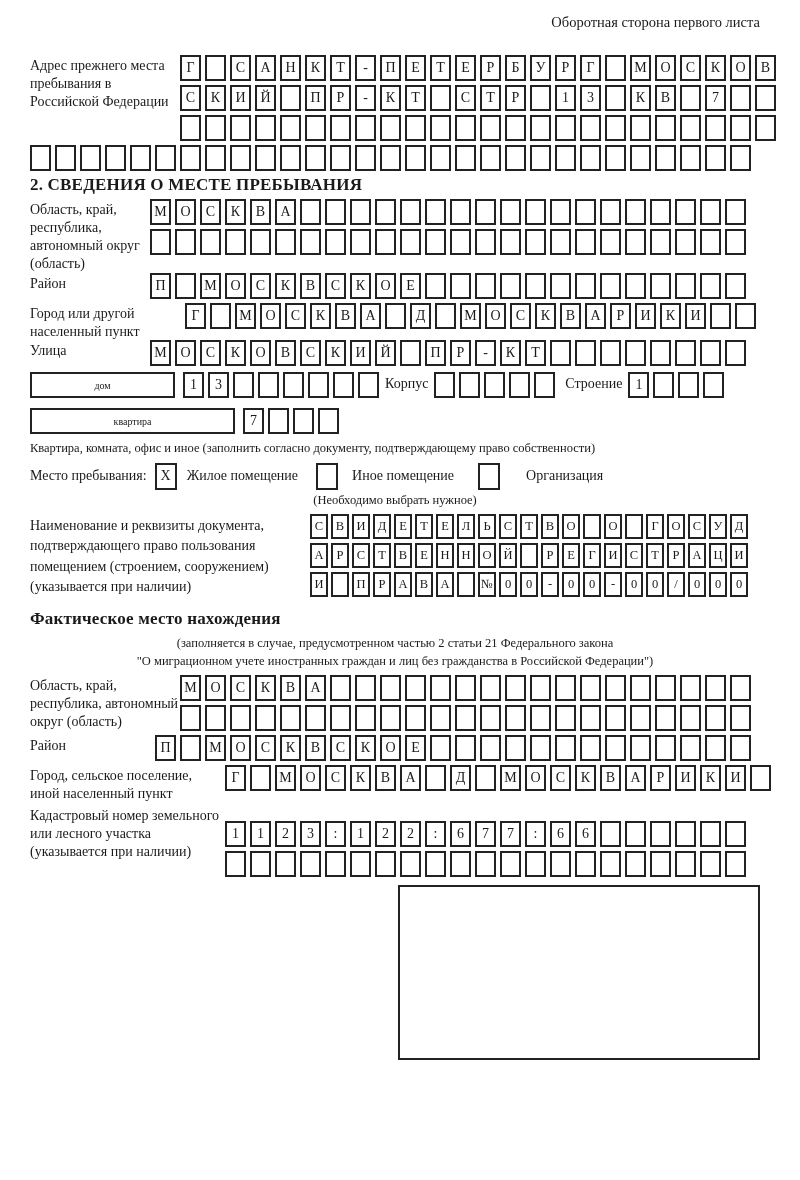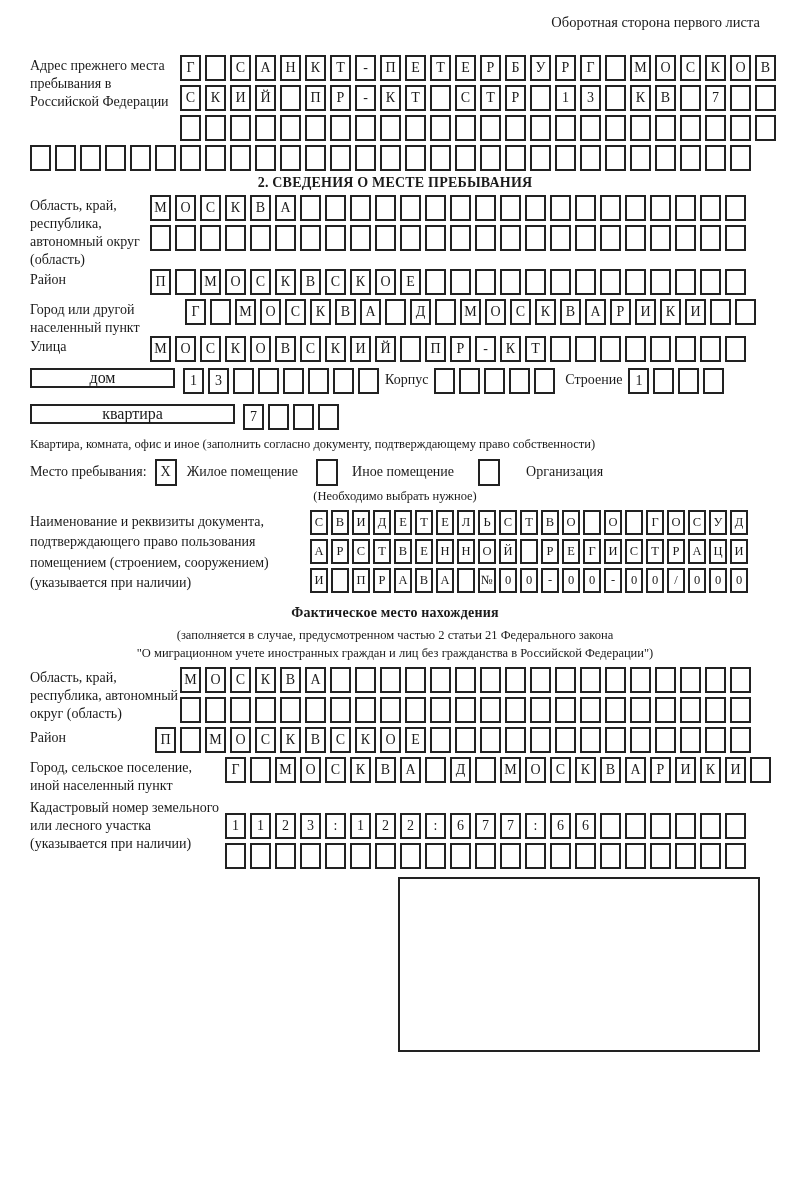--- a/index.html
+++ b/index.html
@@ -15,24 +15,24 @@
   .w155{width:155px;} .w195{width:195px;} .w280{width:280px;}
 
   .cells{display:flex;gap:4px;margin-bottom:4px;}
   .cell{box-sizing:border-box;flex:none;width:21px;height:26px;border:2px solid #222;
         display:flex;align-items:center;justify-content:center;
         font-size:14px;line-height:1;}
   .cells-sm{gap:3px;margin-bottom:4px;}
   .cells-sm .cell{width:18px;height:25px;font-size:12.5px;}
 
   .caption-center{font-size:12.5px;text-align:center;line-height:1.3;margin-top:2px;}
-  .title-bold{font-size:14px;font-weight:bold;text-align:center;letter-spacing:.2px;}
-
-  .widebox{box-sizing:border-box;height:20px;border:2px solid #222;display:flex;
-           align-items:center;justify-content:center;font-size:16px;flex:none;}
+  .title-bold{font-size:17px;font-weight:bold;text-align:left;letter-spacing:.2px;}
+
+  .widebox{box-sizing:border-box;height:26px;border:2px solid #222;display:flex;
+           align-items:center;justify-content:center;font-size:10px;flex:none;}
   .inline-lbl{font-size:14px;padding-top:4px;flex:none;}
 
   .checkbox{box-sizing:border-box;width:22px;height:27px;border:2px solid #222;flex:none;
             display:flex;align-items:center;justify-content:center;font-size:14px;}
 
   .stamp-box{box-sizing:border-box;width:362px;height:175px;border:2px solid #222;
              margin-left:368px;}
   .stamp-caption{width:372px;margin-left:363px;text-align:center;
                  font-size:12.8px;line-height:1.42;margin-top:6px;}
 

